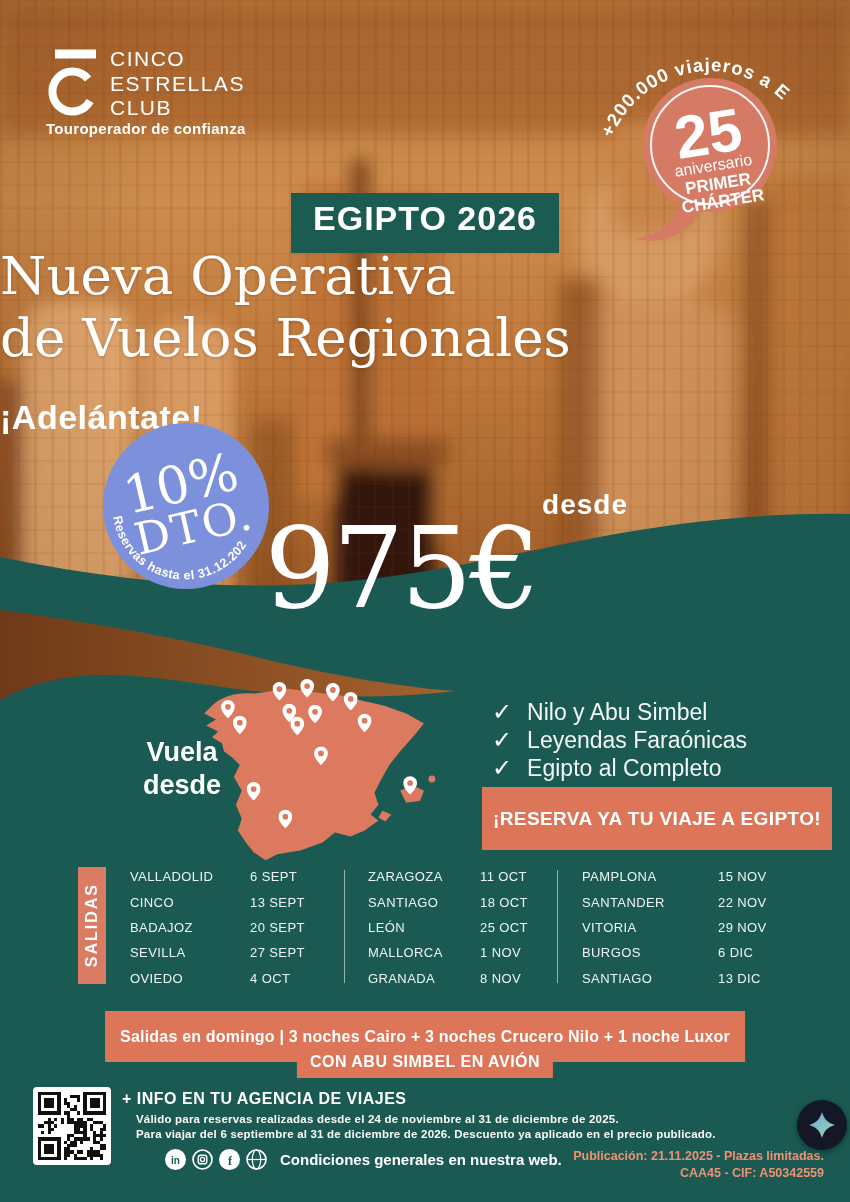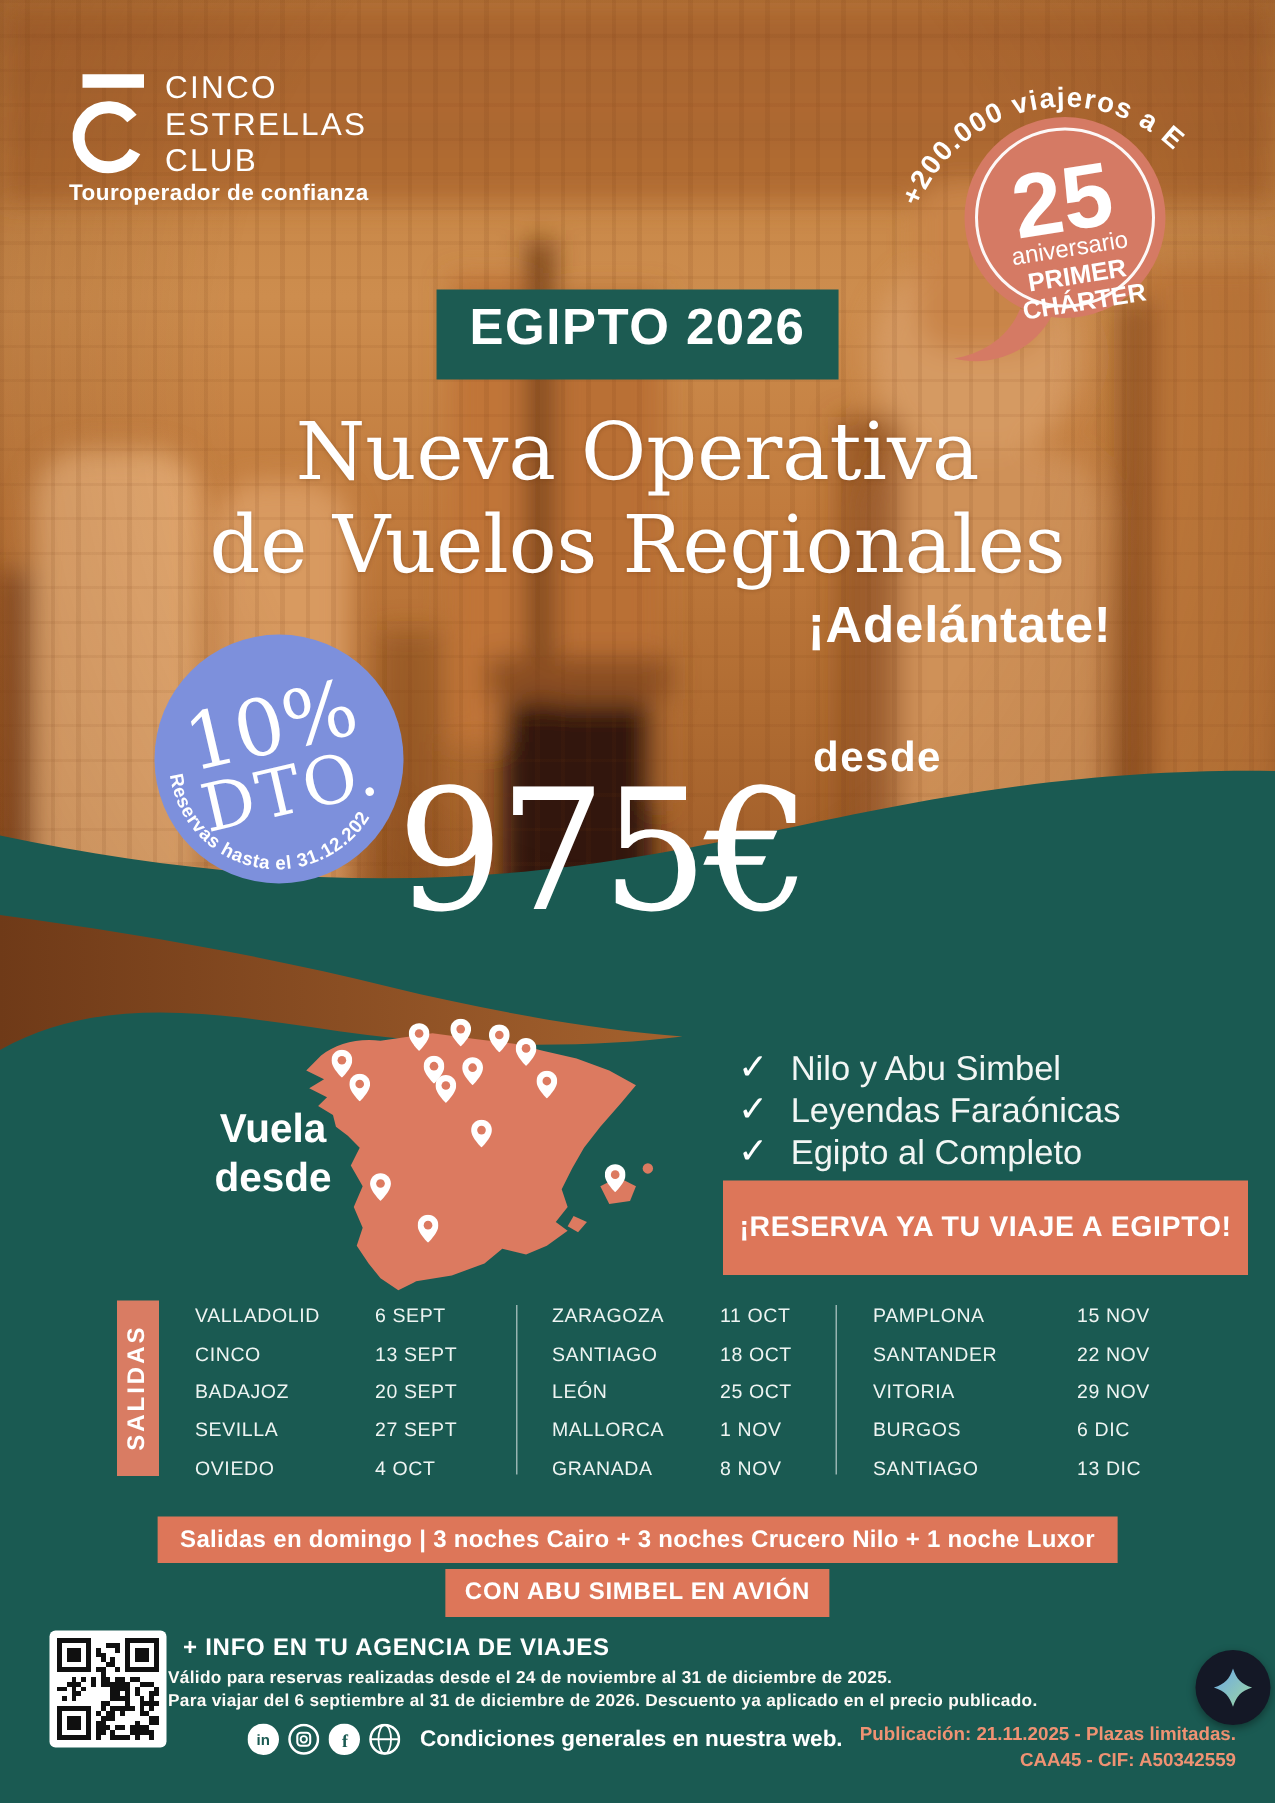--- a/index.html
+++ b/index.html
@@ -18,24 +18,24 @@
   .wave{position:absolute;left:0;top:500px;width:850px;height:262px;display:block;}
   
   .logo-glyph{left:46px;top:46px;}
   .brand{left:110px;top:47px;color:#fff;font-size:21px;letter-spacing:1.5px;line-height:24.5px;font-weight:400;}
   .tagline{left:46px;top:120px;color:#fff;font-size:15px;font-weight:700;letter-spacing:.3px;}
   
   .anniv{left:560px;top:20px;}
   
   .kicker{top:193px;left:50%;transform:translateX(-50%);background:#1c5b52;color:#fff;
           font-size:34px;font-weight:700;letter-spacing:1px;line-height:50px;height:60px;padding:0 22px;white-space:nowrap;}
-  .title{left:0;width:850px;text-align:center;color:#fff;font-family:"DejaVu Serif","Liberation Serif",serif;
-         font-size:53px;line-height:60px;font-weight:500;text-shadow:0 1px 3px rgba(80,35,5,.25);margin-top:26px;}
+  .title{left:0;width:850px;text-align:left;color:#fff;font-family:"DejaVu Serif","Liberation Serif",serif;
+         font-size:53px;line-height:60px;font-weight:500;text-shadow:0 1px 3px rgba(80,35,5,.25);}
   .title1{top:246px;}.title2{top:308px;}
-  .subtitle{top:398px;left:0;width:713px;text-align:right;color:#fff;font-size:34px;font-weight:700;letter-spacing:.5px;margin-left:28px;}
+  .subtitle{top:398px;left:0;width:713px;text-align:left;color:#fff;font-size:34px;font-weight:700;letter-spacing:.5px;}
   .from{left:505px;top:489px;width:160px;text-align:center;color:#fff;font-size:28px;font-weight:700;letter-spacing:1px;}
   .price{top:512px;left:calc(50% - 24px);transform:translateX(-50%);color:#fff;z-index:5;
          font-family:"DejaVu Serif","Liberation Serif",serif;font-size:112px;letter-spacing:-3px;line-height:1;}
   
   .discount{left:101px;top:421px;z-index:4;}
   
   .prog-head{left:490px;top:652px;color:#fff;font-size:29px;font-weight:700;letter-spacing:.3px;}
   .prog-items{left:492px;top:698px;}
   .prog-item{display:flex;align-items:center;gap:15px;height:28px;color:#f2f6f4;font-size:23px;}
   .prog-item .chk{font-size:24px;line-height:28px;color:#fff;}
@@ -47,26 +47,26 @@
   .salidas-tab{left:78px;top:867px;width:28px;height:117px;background:#d97c63;display:flex;align-items:center;justify-content:center;}
   .salidas-tab span{writing-mode:vertical-rl;transform:rotate(180deg);color:#fff;font-size:16px;font-weight:700;letter-spacing:2px;}
   .dep-group{top:864px;display:grid;grid-auto-rows:25.4px;color:#eef4f2;font-size:13px;letter-spacing:.4px;text-align:center;}
   .dep-group div{display:flex;align-items:center;}
   .g1{left:130px;grid-template-columns:120px 94px;}
   .g2{left:368px;grid-template-columns:112px 76px;}
   .g3{left:582px;grid-template-columns:136px 80px;}
   .vdiv{top:870px;width:1px;height:113px;background:rgba(255,255,255,.55);}
   
   .banner{left:50%;transform:translateX(-50%);background:#dd7659;color:#fff;display:flex;align-items:center;white-space:nowrap;}
-  .banner1{top:1011px;height:31px;font-size:16px;font-weight:700;padding:0 15px;letter-spacing:.2px;}
+  .banner1{top:1011px;height:31px;font-size:16px;font-weight:700;padding:10px 15px;letter-spacing:.2px;}
   .banner2{top:1046px;height:32px;font-size:16px;font-weight:700;padding:0 13px;letter-spacing:.5px;}
   
   .qr{left:33px;top:1087px;width:68px;height:68px;background:#fff;border-radius:4px;padding:5px;}
   .finfo{left:122px;top:1090px;color:#fff;font-size:16px;font-weight:700;letter-spacing:.5px;}
-  .legal{left:112px;color:#fdfaf6;font-size:11.5px;font-weight:700;letter-spacing:.2px;}
+  .legal{left:136px;color:#fdfaf6;font-size:11.5px;font-weight:700;letter-spacing:.2px;}
   .legal1{top:1113px;}.legal2{top:1128px;}
   .social{left:121px;top:1149px;display:flex;align-items:center;gap:6px;padding-left:44px;}
   .conditions{color:#fff;font-size:15px;font-weight:700;margin-left:7px;}
   .pub{right:26px;top:1148px;text-align:right;color:#ef9273;font-size:12.5px;font-weight:700;line-height:17px;}
   .widget{left:797px;top:1100px;width:50px;height:50px;border-radius:50%;background:#141826;
           display:flex;align-items:center;justify-content:center;box-shadow:0 2px 6px rgba(0,0,0,.4);cursor:pointer;}
 </style>
 </head>
 <body>
 

